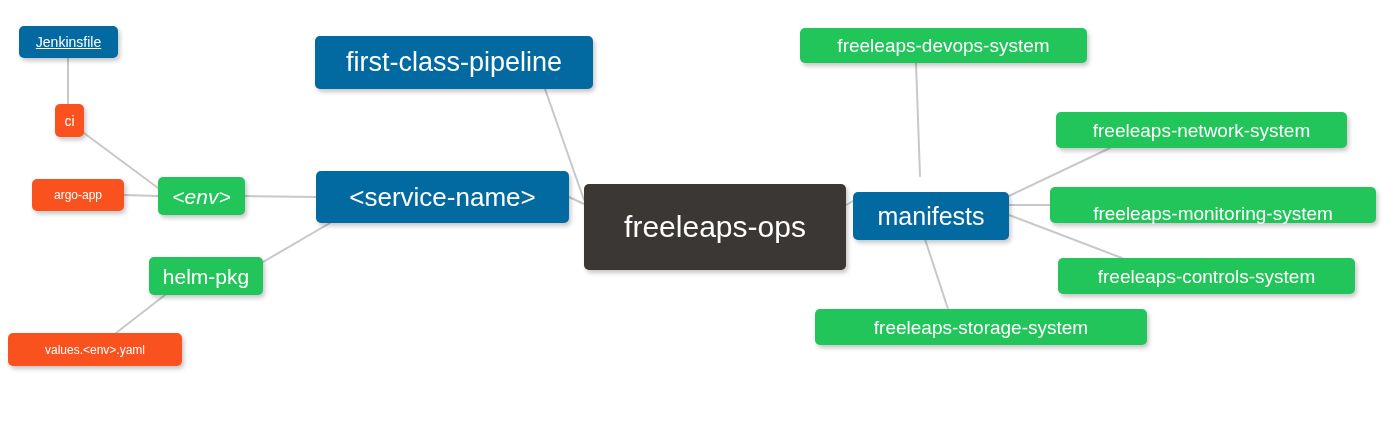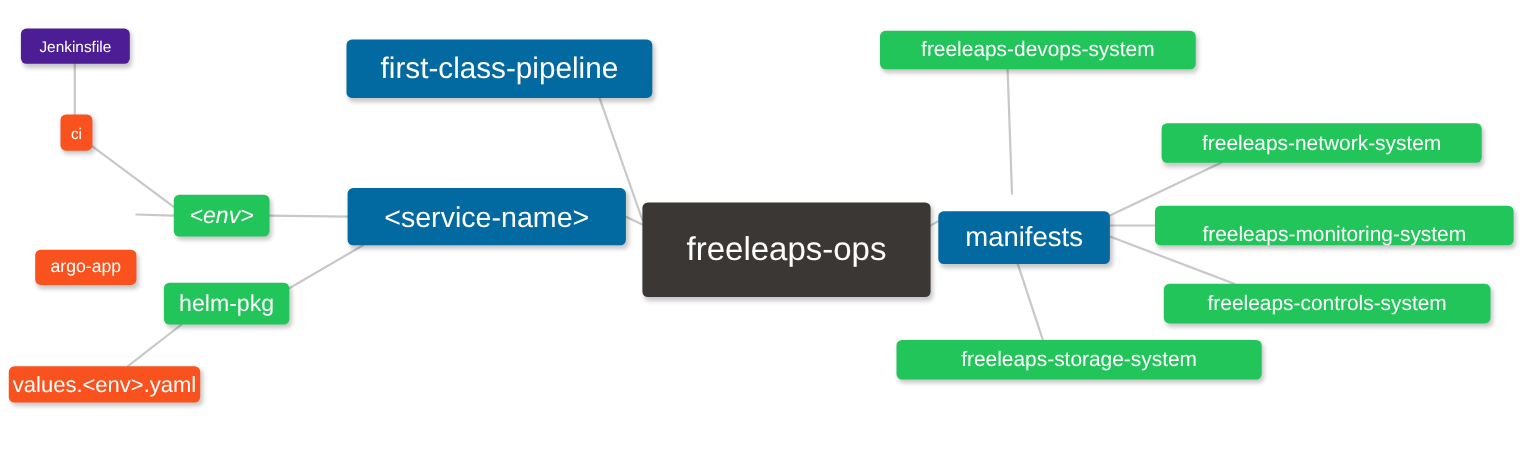--- a/index.html
+++ b/index.html
@@ -41,21 +41,21 @@
     padding: 0 10px;
   }
   .node-label {
     display: block;
     white-space: nowrap;
   }
   
   .c-root    { background: #3b3735; }
   .c-blue    { background: #0369a1; }
   .c-green   { background: #22c55a; }
-  .c-orange  { background: #4c1d95; }
+  .c-orange  { background: #0369a1; text-decoration: underline; }
   .c-red     { background: #f9521f; }
 </style>
 </head>
 <body>
 
 <div id="mindmap">
   <svg id="edges" viewBox="0 0 1390 421">
       <line x1="584" y1="200" x2="545" y2="89" stroke="#c8c8c8" stroke-width="2" stroke-linecap="round"></line>
       <line x1="584" y1="204" x2="569" y2="197" stroke="#c8c8c8" stroke-width="2" stroke-linecap="round"></line>
       <line x1="846" y1="205" x2="853" y2="201" stroke="#c8c8c8" stroke-width="2" stroke-linecap="round"></line>
@@ -83,27 +83,27 @@
       </div>
       <div class="node c-green" style="left: 158px; top: 177px; width: 87px; height: 38px; font-size: 21px; font-style: italic;">
         <span class="node-label">&lt;env&gt;</span>
       </div>
       <div class="node c-red" style="left: 55px; top: 104px; width: 29px; height: 33px; font-size: 14px;">
         <span class="node-label">ci</span>
       </div>
       <div class="node c-orange" style="left: 19px; top: 26px; width: 99px; height: 32px; font-size: 14px;">
         <span class="node-label">Jenkinsfile</span>
       </div>
-      <div class="node c-red" style="left: 32px; top: 179px; width: 92px; height: 32px; font-size: 16px; margin-top: 48px;">
+      <div class="node c-red" style="left: 32px; top: 179px; width: 92px; height: 32px; font-size: 12px;">
         <span class="node-label">argo-app</span>
       </div>
       <div class="node c-green" style="left: 149px; top: 257px; width: 114px; height: 38px; font-size: 21px;">
         <span class="node-label">helm-pkg</span>
       </div>
-      <div class="node c-red" style="left: 8px; top: 333px; width: 174px; height: 33px; font-size: 20px;">
+      <div class="node c-red" style="left: 8px; top: 333px; width: 174px; height: 33px; font-size: 12px;">
         <span class="node-label">values.&lt;env&gt;.yaml</span>
       </div>
       <div class="node c-blue" style="left: 853px; top: 176px; width: 156px; height: 48px; font-size: 25px; margin-top: 16px;">
         <span class="node-label">manifests</span>
       </div>
       <div class="node c-green" style="left: 800px; top: 28px; width: 287px; height: 35px; font-size: 19px; justify-content: center;">
         <span class="node-label">freeleaps-devops-system</span>
       </div>
       <div class="node c-green" style="left: 1056px; top: 112px; width: 291px; height: 36px; font-size: 19px;">
         <span class="node-label">freeleaps-network-system</span>

